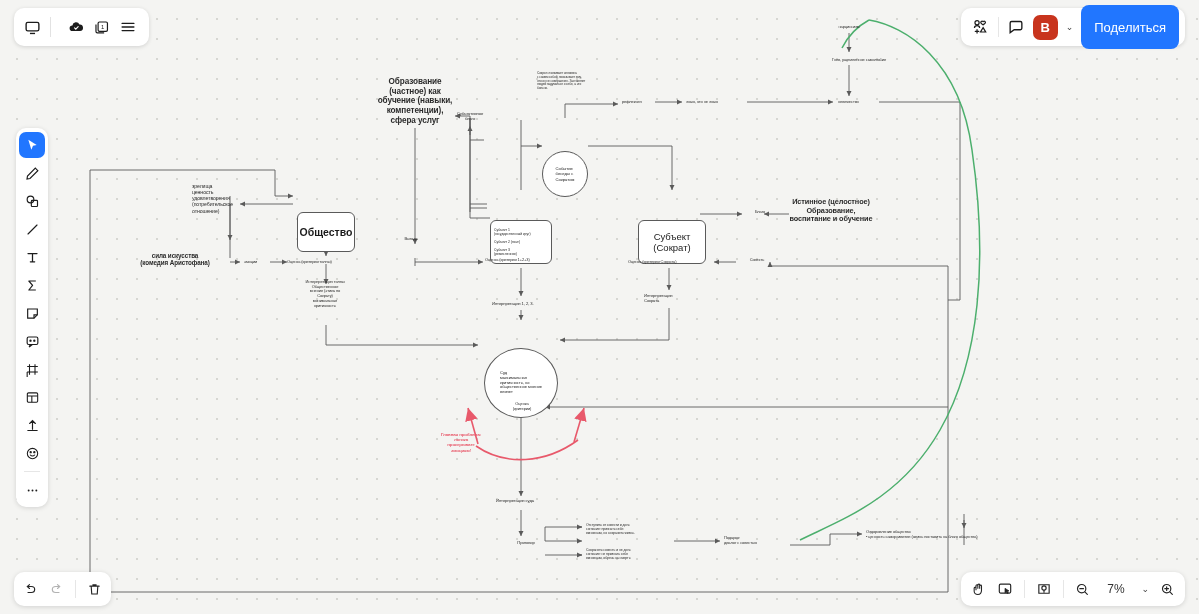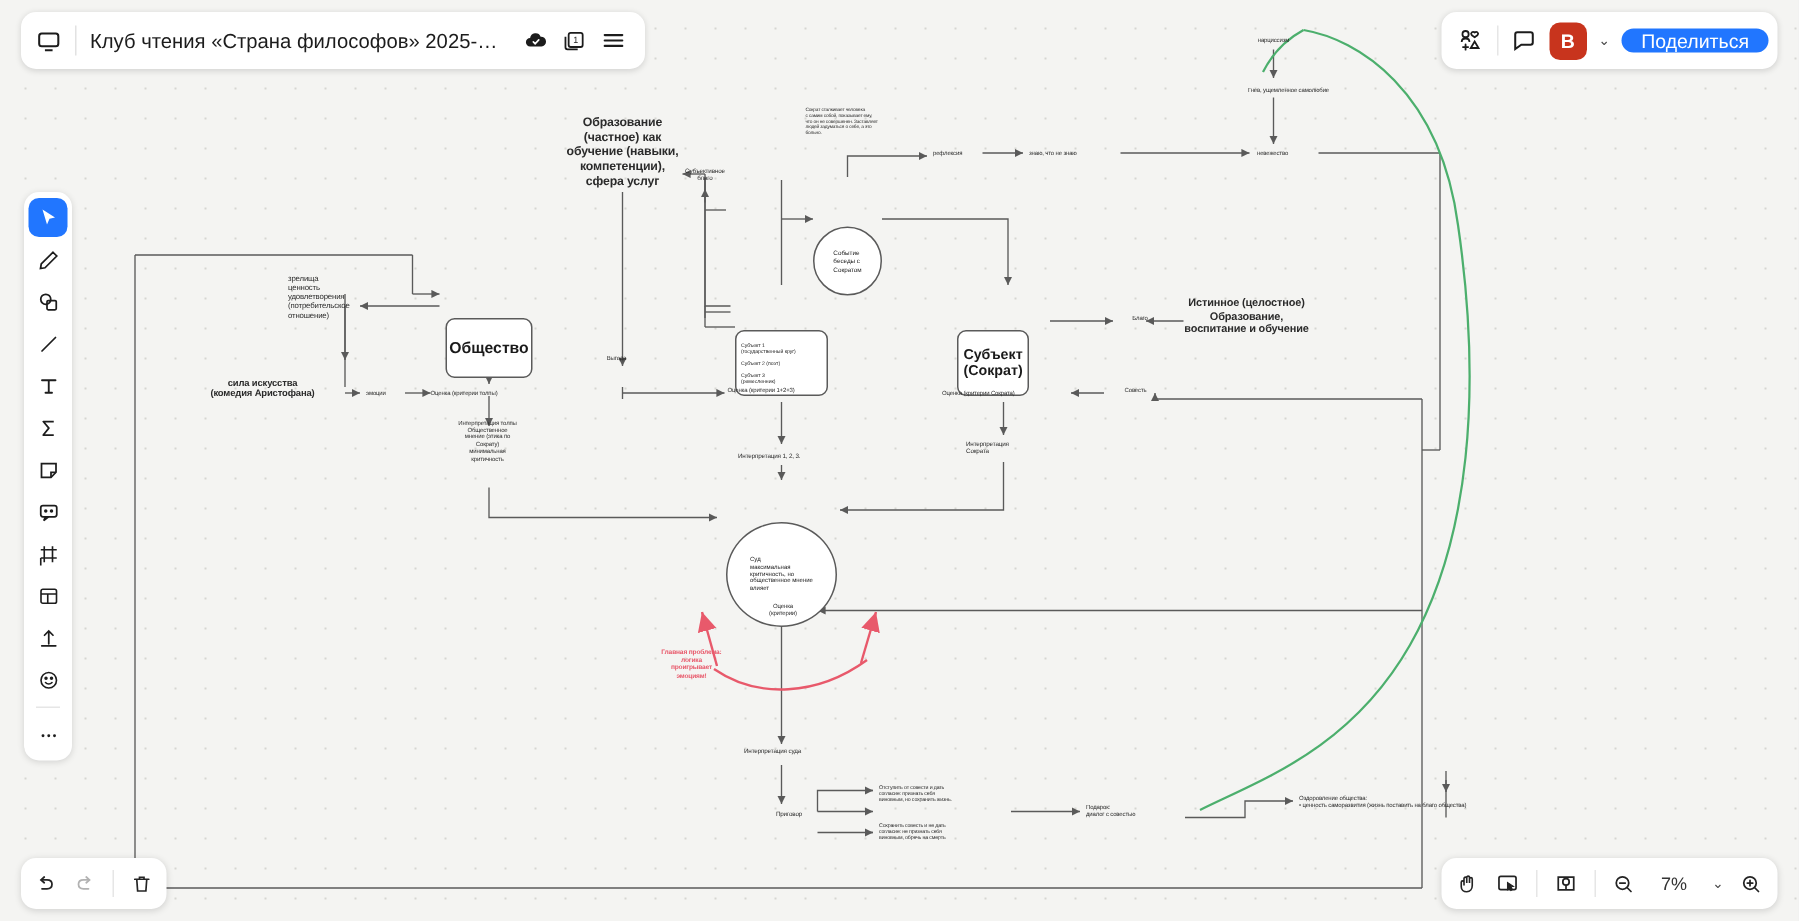--- a/index.html
+++ b/index.html
@@ -66,21 +66,21 @@
     padding: 0 6px 0 10px; gap: 8px;
   }
   #topright .sep { width: 1px; height: 20px; background: #e6e6e6; }
   #avatar {
     width: 25px; height: 25px; border-radius: 7px;
     background: #c8341d; color: #fff; font-size: 13px; font-weight: bold;
     display: flex; align-items: center; justify-content: center;
   }
   #share-btn {
     background: #2176ff; color: #fff; border: none; border-radius: 8px;
-    height: 16px; padding: 0 13px; font-size: 13px;
+    height: 44px; padding: 0 13px; font-size: 13px;
     font-family: "Liberation Sans", sans-serif; cursor: pointer;
   }
   .caret { font-size: 9px; color: #444; }
 
   
   #tools {
     position: absolute; left: 16px; top: 128px;
     width: 32px; background: #fff; border-radius: 10px;
     box-shadow: 0 1px 5px rgba(0,0,0,.14);
     padding: 4px 0; display: flex; flex-direction: column; align-items: center; gap: 2px;
@@ -221,21 +221,21 @@
 
     <div id="nodes">
         <div class="node" style="left: 297px; top: 184px; width: 58px; height: 40px; font-size: 10.5px; font-weight: bold; line-height: 1.2; white-space: pre-line; padding: 0px;">Общество</div>
         <div class="node" style="left: 490px; top: 192px; width: 62px; height: 44px; font-size: 3.4px; font-weight: normal; line-height: 1.2; white-space: pre-line; padding: 2px 3px; align-items: center; justify-content: flex-start; text-align: left;">Субъект 1
 (государственный круг)
 
 Субъект 2 (поэт)
 
 Субъект 3
 (ремесленник)</div>
-        <div class="node" style="left: 638px; top: 192px; width: 48px; height: 44px; font-size: 9.5px; font-weight: bold; line-height: 1.2; white-space: pre-line; padding: 16px;">Субъект
+        <div class="node" style="left: 638px; top: 192px; width: 68px; height: 44px; font-size: 9.5px; font-weight: normal; line-height: 1.2; white-space: pre-line; padding: 16px;">Субъект
 (Сократ)</div>
         <div class="node ellipse" style="left: 542px; top: 123px; width: 46px; height: 46px; font-size: 4.2px; line-height: 1.2; white-space: pre-line; text-align: left; padding: 0px 6px;">Событие
 беседы с
 Сократом</div>
         <div class="node ellipse" style="left: 484px; top: 320px; width: 74px; height: 70px; font-size: 4px; line-height: 1.2; white-space: pre-line; text-align: left; padding: 0px 6px;">Суд
 максимальная
 критичность, но
 общественное мнение
 влияет</div>
       </div>
@@ -305,21 +305,20 @@
   </div>
 
   <div id="titlebar">
     <span class="tb-ico">
       <svg width="17" height="17" viewBox="0 0 20 20" fill="none" stroke="#1c1c1c" stroke-width="1.6">
         <rect x="2.5" y="4" width="15" height="10" rx="2"></rect>
           <path d="M7 17h6"></path>
       </svg>
     </span>
     <span class="sep"></span>
-    <span id="doc-title">Клуб чтения «Страна философов» 2025-…</span>
     <span class="tb-ico" style="margin-left:8px">
       <svg width="16" height="16" viewBox="0 0 20 20">
         <path d="M5.5 15a3.5 3.5 0 010-7 4.6 4.6 0 018.8-1.2A3.6 3.6 0 1115 15z" fill="#1c1c1c"></path>
         <path d="M8.2 11.2l1.5 1.5 3-3.2" stroke="#fff" stroke-width="1.4" fill="none" stroke-linecap="round"></path>
       </svg>
     </span>
     <span class="tb-ico">
       <svg width="17" height="17" viewBox="0 0 20 20" fill="none" stroke="#1c1c1c" stroke-width="1.4">
         <rect x="6" y="3.5" width="11" height="11" rx="1.6"></rect>
         <path d="M3.5 6.5v8.2c0 .9.7 1.6 1.6 1.6h8"></path>

